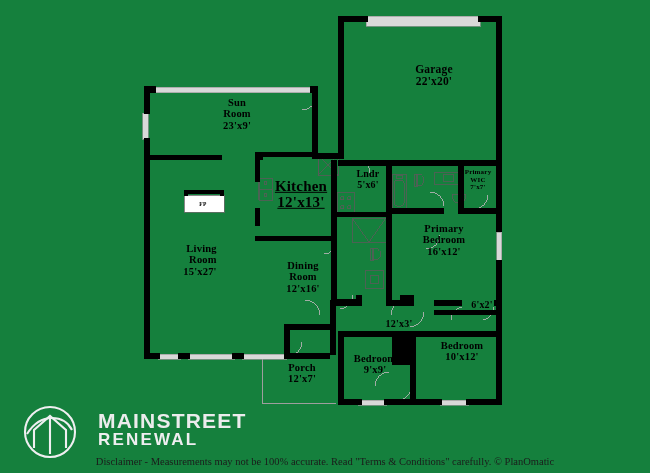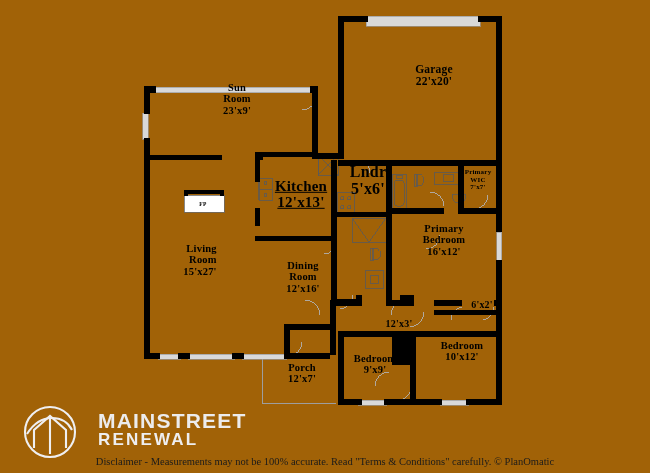--- a/index.html
+++ b/index.html
@@ -1,18 +1,18 @@
 <!DOCTYPE html>
 <html><head>
 <meta charset="utf-8">
 <style>
   html,body{margin:0;padding:0;background:#ffffff;}
   body{width:650px;height:473px;overflow:hidden;
        font-family:"Liberation Serif", serif; color:#000;}
-  #stage{position:relative;width:650px;height:473px;background:#a16207;}
+  #stage{position:relative;width:650px;height:473px;background:#15803d;}
 
   
   #plan{position:absolute;left:0;top:0;width:650px;height:473px;}
 
   
   .rlabel{position:absolute;text-align:center;font-family:"Liberation Serif",serif;
           font-weight:bold;color:#000;line-height:1.08;letter-spacing:.2px;
           white-space:pre;}
 
   
@@ -196,28 +196,28 @@
 
     <g fill="#000">
       <rect x="356" y="295" width="6" height="11"></rect>
       <rect x="400" y="295" width="14" height="6"></rect>
     </g>
   </svg>
 
   <div class="rlabel" style="left:434px;top:75px;font-size:11.5px;transform:translate(-50%,-50%);">Garage
 22'x20'</div>
 
-  <div class="rlabel" style="left:237px;top:99px;font-size:10.5px;transform:translate(-50%,-50%);">Sun
+  <div class="rlabel" style="left:237px;top:114px;font-size:10.5px;transform:translate(-50%,-50%);">Sun
 Room
 23'x9'</div>
 
   <div class="rlabel" style="left:301px;top:194px;font-size:15px;transform:translate(-50%,-50%);text-decoration:underline;">Kitchen
 12'x13'</div>
 
-  <div class="rlabel" style="left:368px;top:180px;font-size:16px;transform:translate(-50%,-50%);">Lndr
+  <div class="rlabel" style="left:368px;top:180px;font-size:10px;transform:translate(-50%,-50%);">Lndr
 5'x6'</div>
 
   <div class="rlabel" style="left:478px;top:180px;font-size:7px;transform:translate(-50%,-50%);">Primary
 WIC
 7'x7'</div>
 
   <div class="rlabel" style="left:444px;top:240px;font-size:10.5px;transform:translate(-50%,-50%);">Primary
 Bedroom
 16'x12'</div>
 

